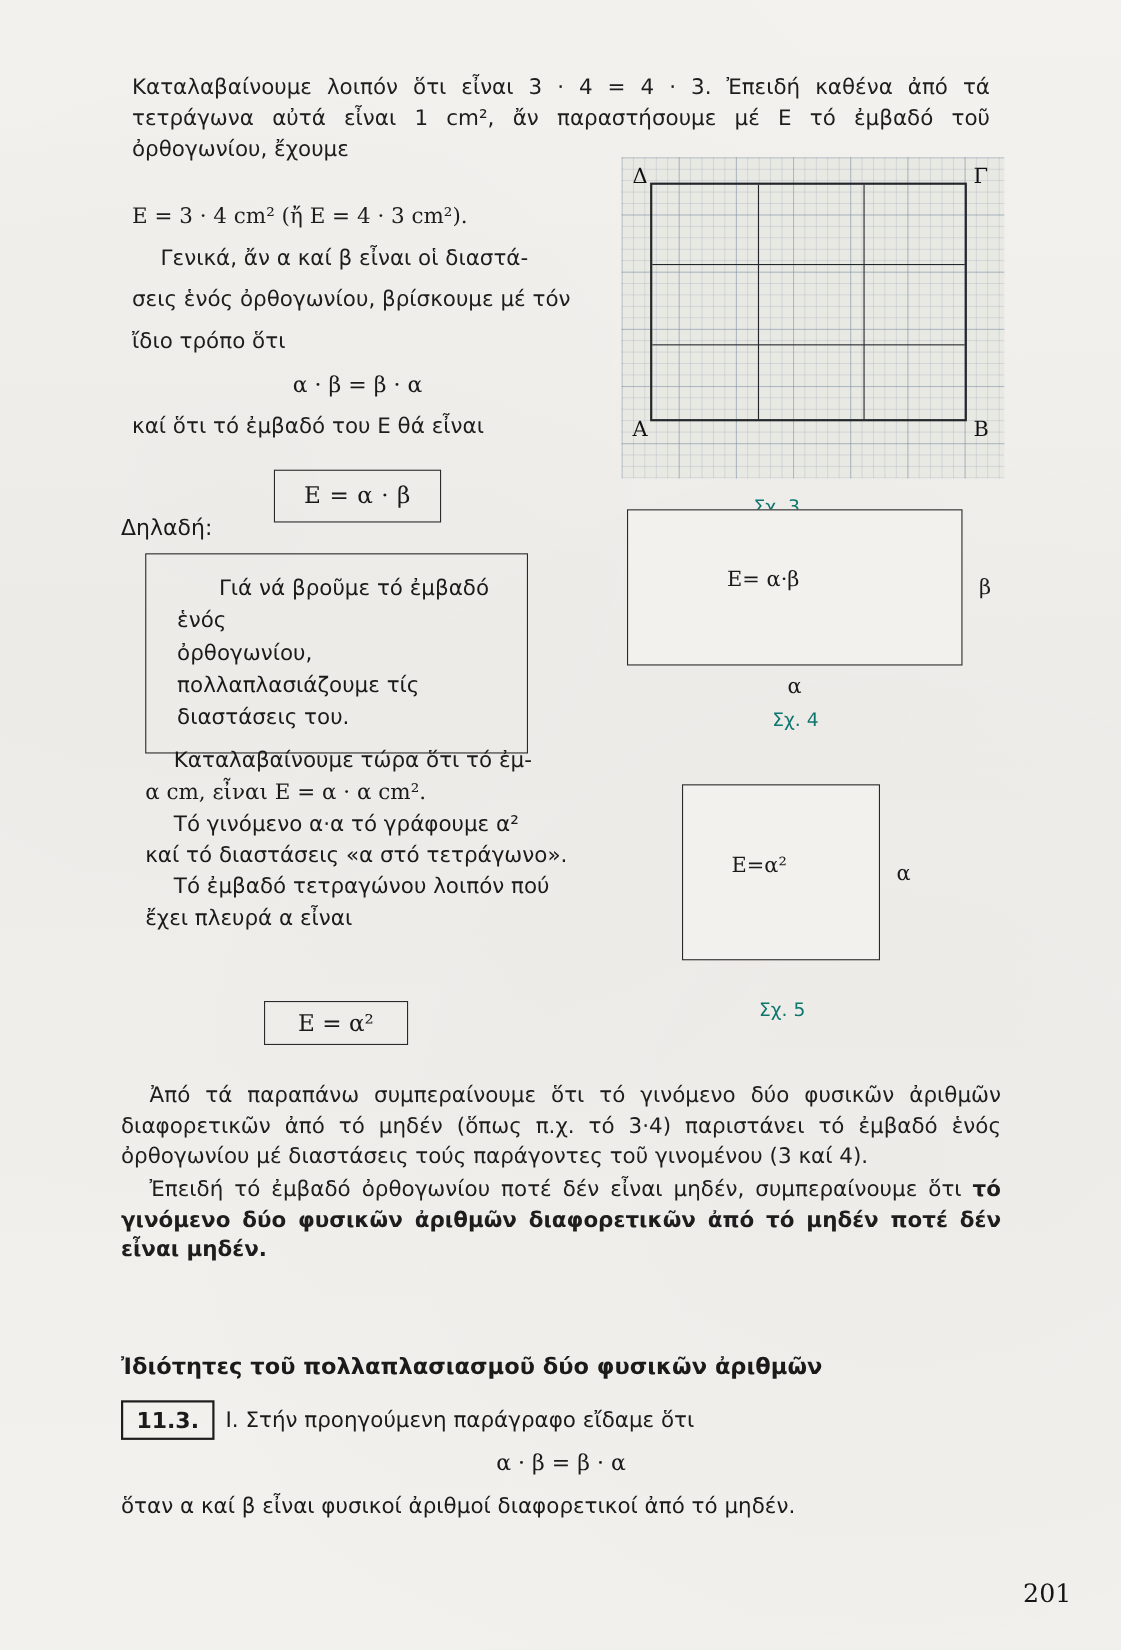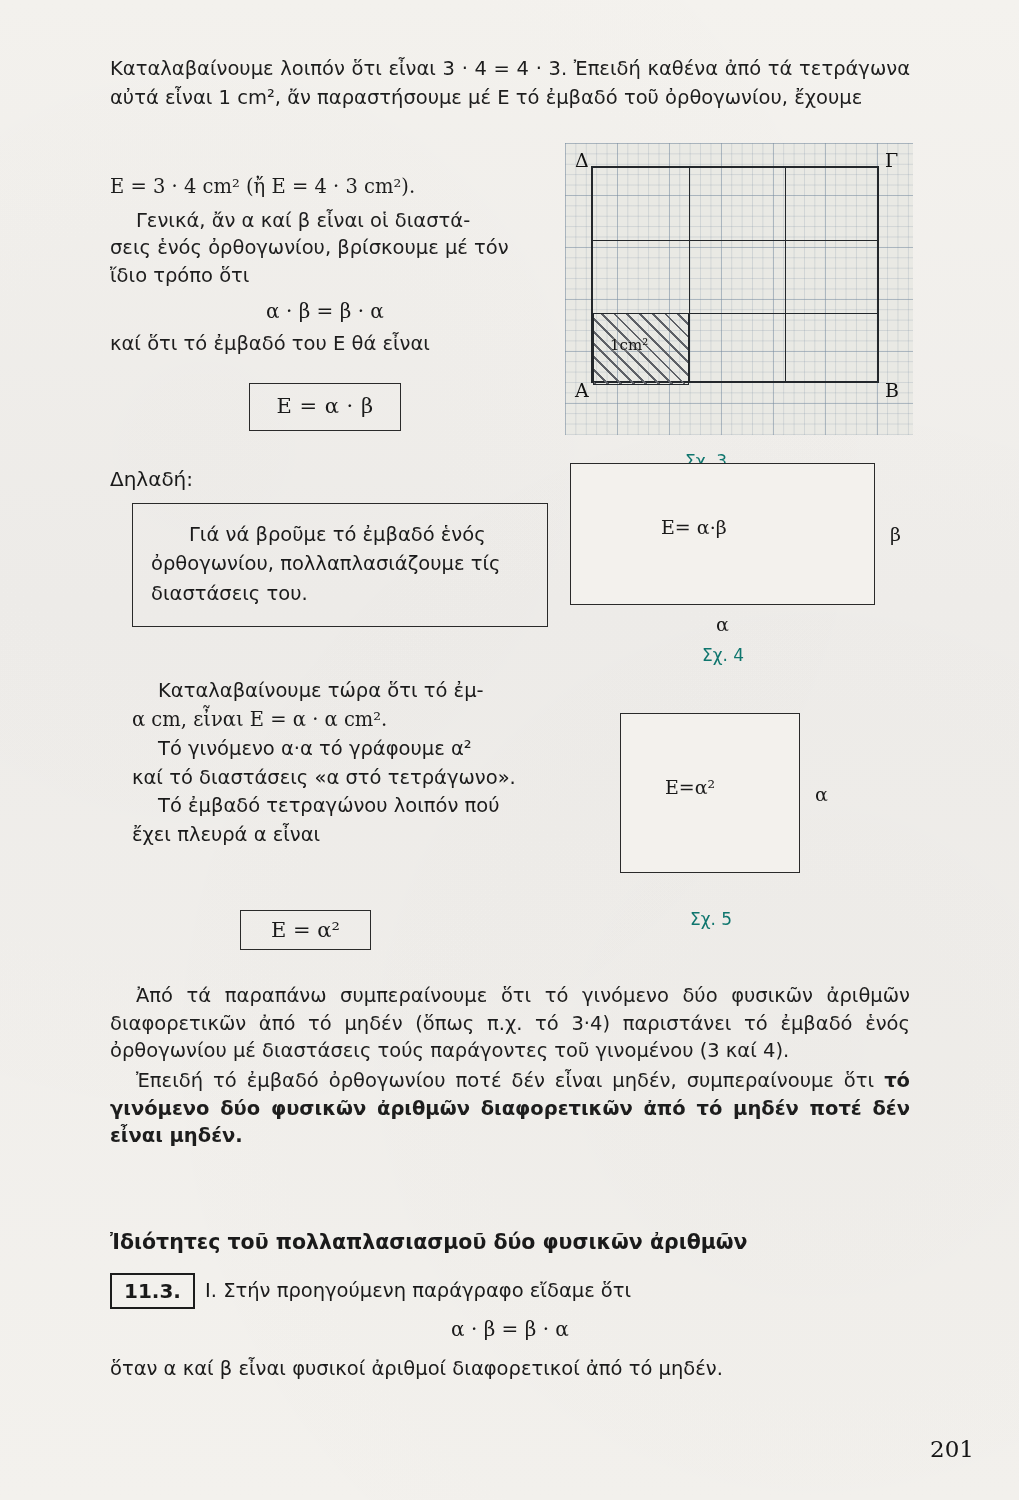--- a/index.html
+++ b/index.html
@@ -28,21 +28,21 @@
       radial-gradient(circle at 80% 70%, rgba(0,0,0,0.015) 0%, rgba(0,0,0,0) 55%),
       linear-gradient(180deg, #f4f2ee 0%, #efedea 40%, #f3f1ed 100%);
   }
   .content {
     position: absolute;
     left: 110px;
     top: 55px;
     width: 800px;
   }
   p, div.txt {
-    margin: 0;
+    margin: 10px;
     font-size: 19.5px;
     line-height: 1.42;
     color: #1d1d1d;
   }
   .serif {
     font-family: "DejaVu Serif", serif;
   }
   
   .para-top {
     text-align: justify;
@@ -147,23 +147,23 @@
   .dilade {
     position: absolute;
     left: 0;
     top: 412px;
     font-size: 20px;
   }
   .rule-box {
     position: absolute;
     left: 22px;
     top: 448px;
-    width: 416px;
+    width: 348px;
     border: 1.5px solid #2a2a2a;
-    padding: 16px 18px 18px 18px;
+    padding: 16px 18px 18px 28px;
     box-sizing: border-box;
     font-size: 19.5px;
     line-height: 1.5;
   }
   .rule-box .first { text-indent: 38px; }
   
   .fig4-wrap {
     position: absolute;
     left: 460px;
     top: 408px;
@@ -339,23 +339,20 @@
       </div>
     </div>
 
     <div class="fig3-wrap">
       <div class="grid-bg">
         <div class="rect3">
           <div class="vline" style="left:96px;"></div>
           <div class="vline" style="left:192px;"></div>
           <div class="hline" style="top:72.3px;"></div>
           <div class="hline" style="top:144.6px;"></div>
-          <div class="unit-sq">
-            <span class="lbl">1cm²</span>
-          </div>
         </div>
         <span class="vert-label" style="left:10px;top:6px;">Δ</span>
         <span class="vert-label" style="left:320px;top:6px;">Γ</span>
         <span class="vert-label" style="left:10px;top:236px;">Α</span>
         <span class="vert-label" style="left:320px;top:236px;">Β</span>
       </div>
       <div class="caption" style="margin-top:16px;margin-left:120px;">Σχ. 3</div>
     </div>
 
     <div class="dilade">Δηλαδή:</div>

